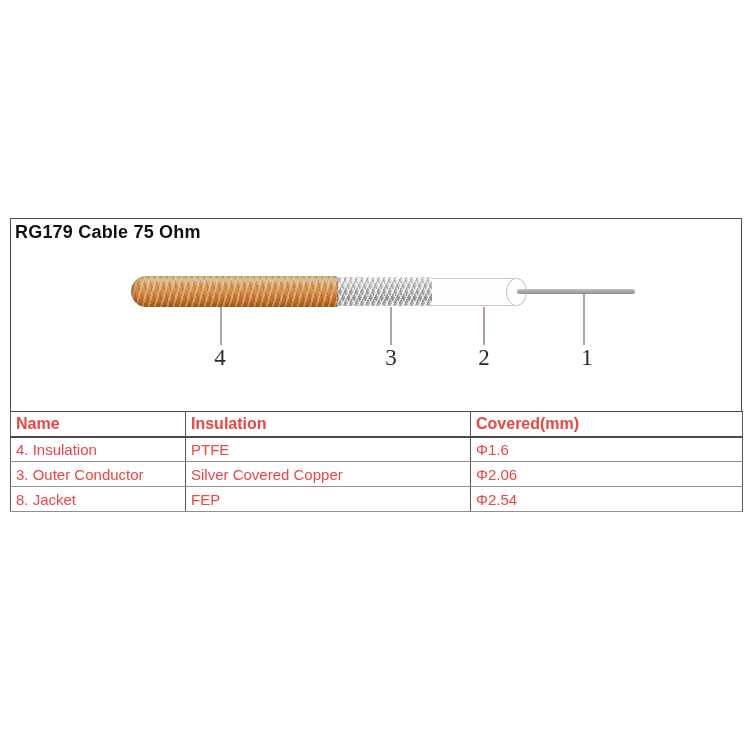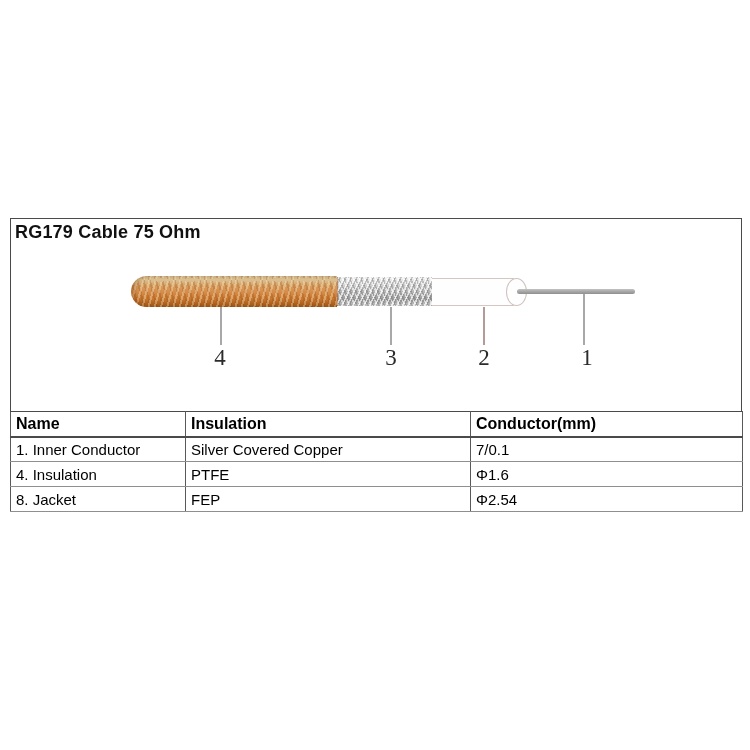--- a/index.html
+++ b/index.html
@@ -48,21 +48,21 @@
     font-family:"Liberation Serif", serif; font-size:23px; color:#2b2b2b; line-height:26px; }
   .callout-4 { left:209px; }
   .callout-3 { left:380px; }
   .callout-2 { left:473px; }
   .callout-1 { left:576px; }
 
   
   table.spec { border-collapse:collapse; width:732px; table-layout:fixed;
     background:#ffffff; border:1px solid #4a4a4a; }
   table.spec th, table.spec td { border-left:1px solid #595959; border-right:1px solid #595959;
-    padding:0 0 0 5px; text-align:left; vertical-align:middle; color:#000000;
+    padding:0 0 0 5px; text-align:left; vertical-align:middle; color:#ef4444;
     white-space:nowrap; overflow:hidden; }
   table.spec th { height:25px; font-size:16px; font-weight:700;
     border-top:1px solid #4a4a4a; border-bottom:2px solid #4a4a4a; }
   table.spec td { height:25px; font-size:15px; font-weight:400;
     border-top:1px solid #8f8f8f; border-bottom:1px solid #8f8f8f; }
 </style>
 </head>
 <body>
 
 <div class="stage">
@@ -91,33 +91,33 @@
     <table class="spec">
       <colgroup>
           <col style="width:175px">
           <col style="width:285px">
           <col style="width:272px">
         </colgroup>
       <thead>
         <tr>
           <th>Name</th>
           <th>Insulation</th>
-          <th>Conductor(mm)</th>
+          <th>Covered(mm)</th>
         </tr>
       </thead>
       <tbody>
         <tr>
-          <td>1. Inner Conductor</td>
-          <td>Silver Covered Copper</td>
-          <td>7/0.1</td>
-        </tr>
-        <tr>
           <td>4. Insulation</td>
           <td>PTFE</td>
           <td>Φ1.6</td>
+        </tr>
+        <tr>
+          <td>3. Outer Conductor</td>
+          <td>Silver Covered Copper</td>
+          <td>Φ2.06</td>
         </tr>
         <tr>
           <td>8. Jacket</td>
           <td>FEP</td>
           <td>Φ2.54</td>
         </tr>
       </tbody>
     </table>
 
   </div>

